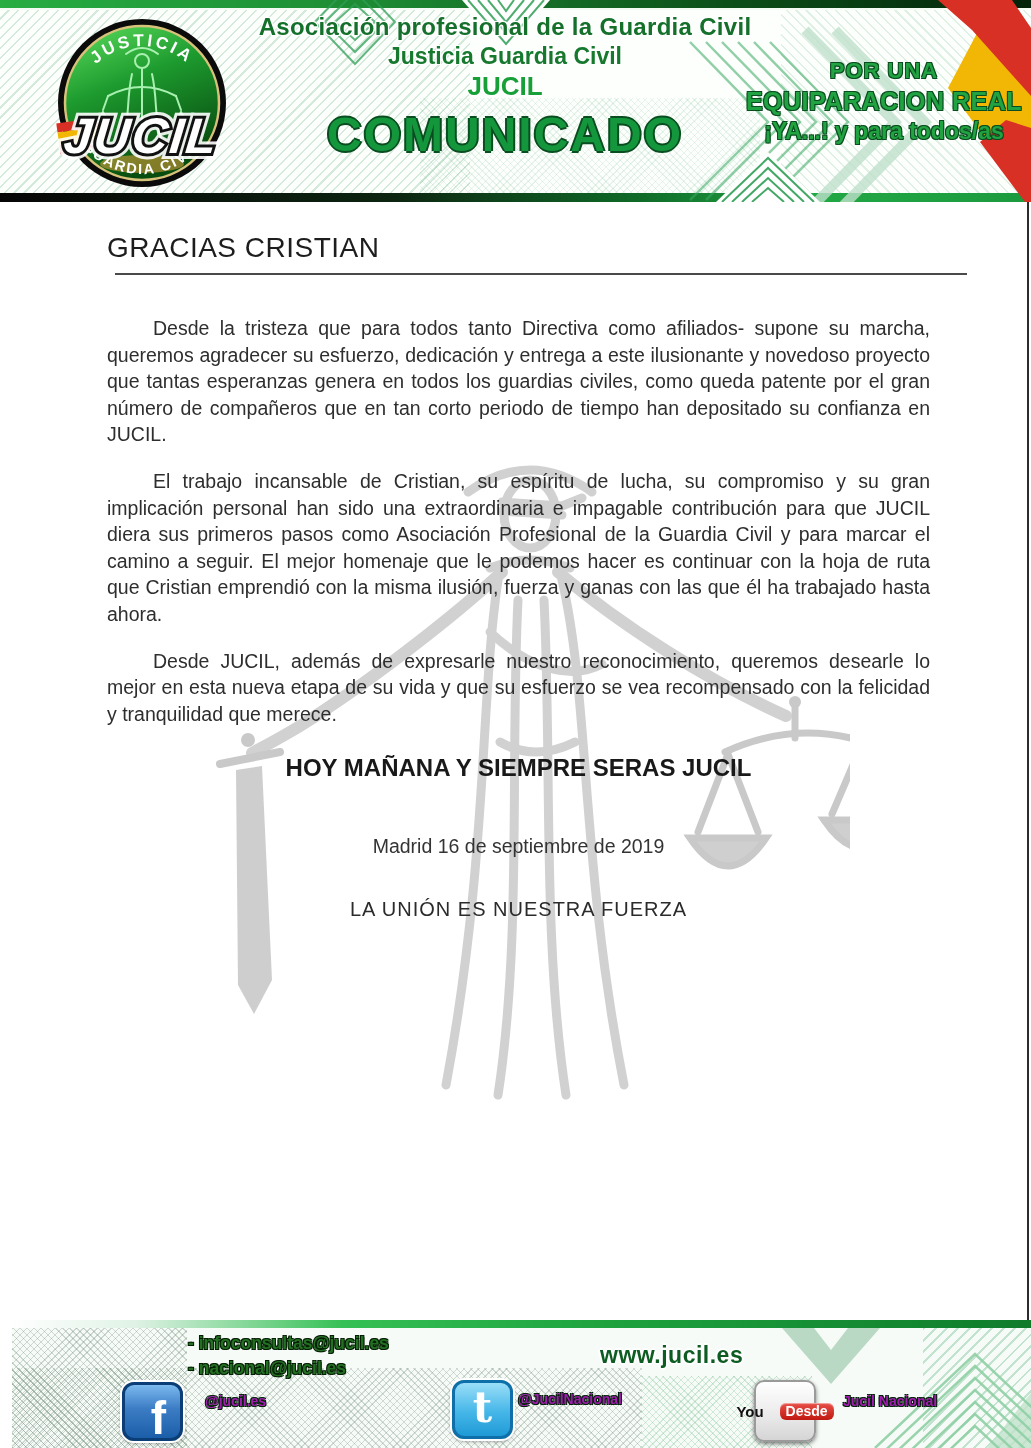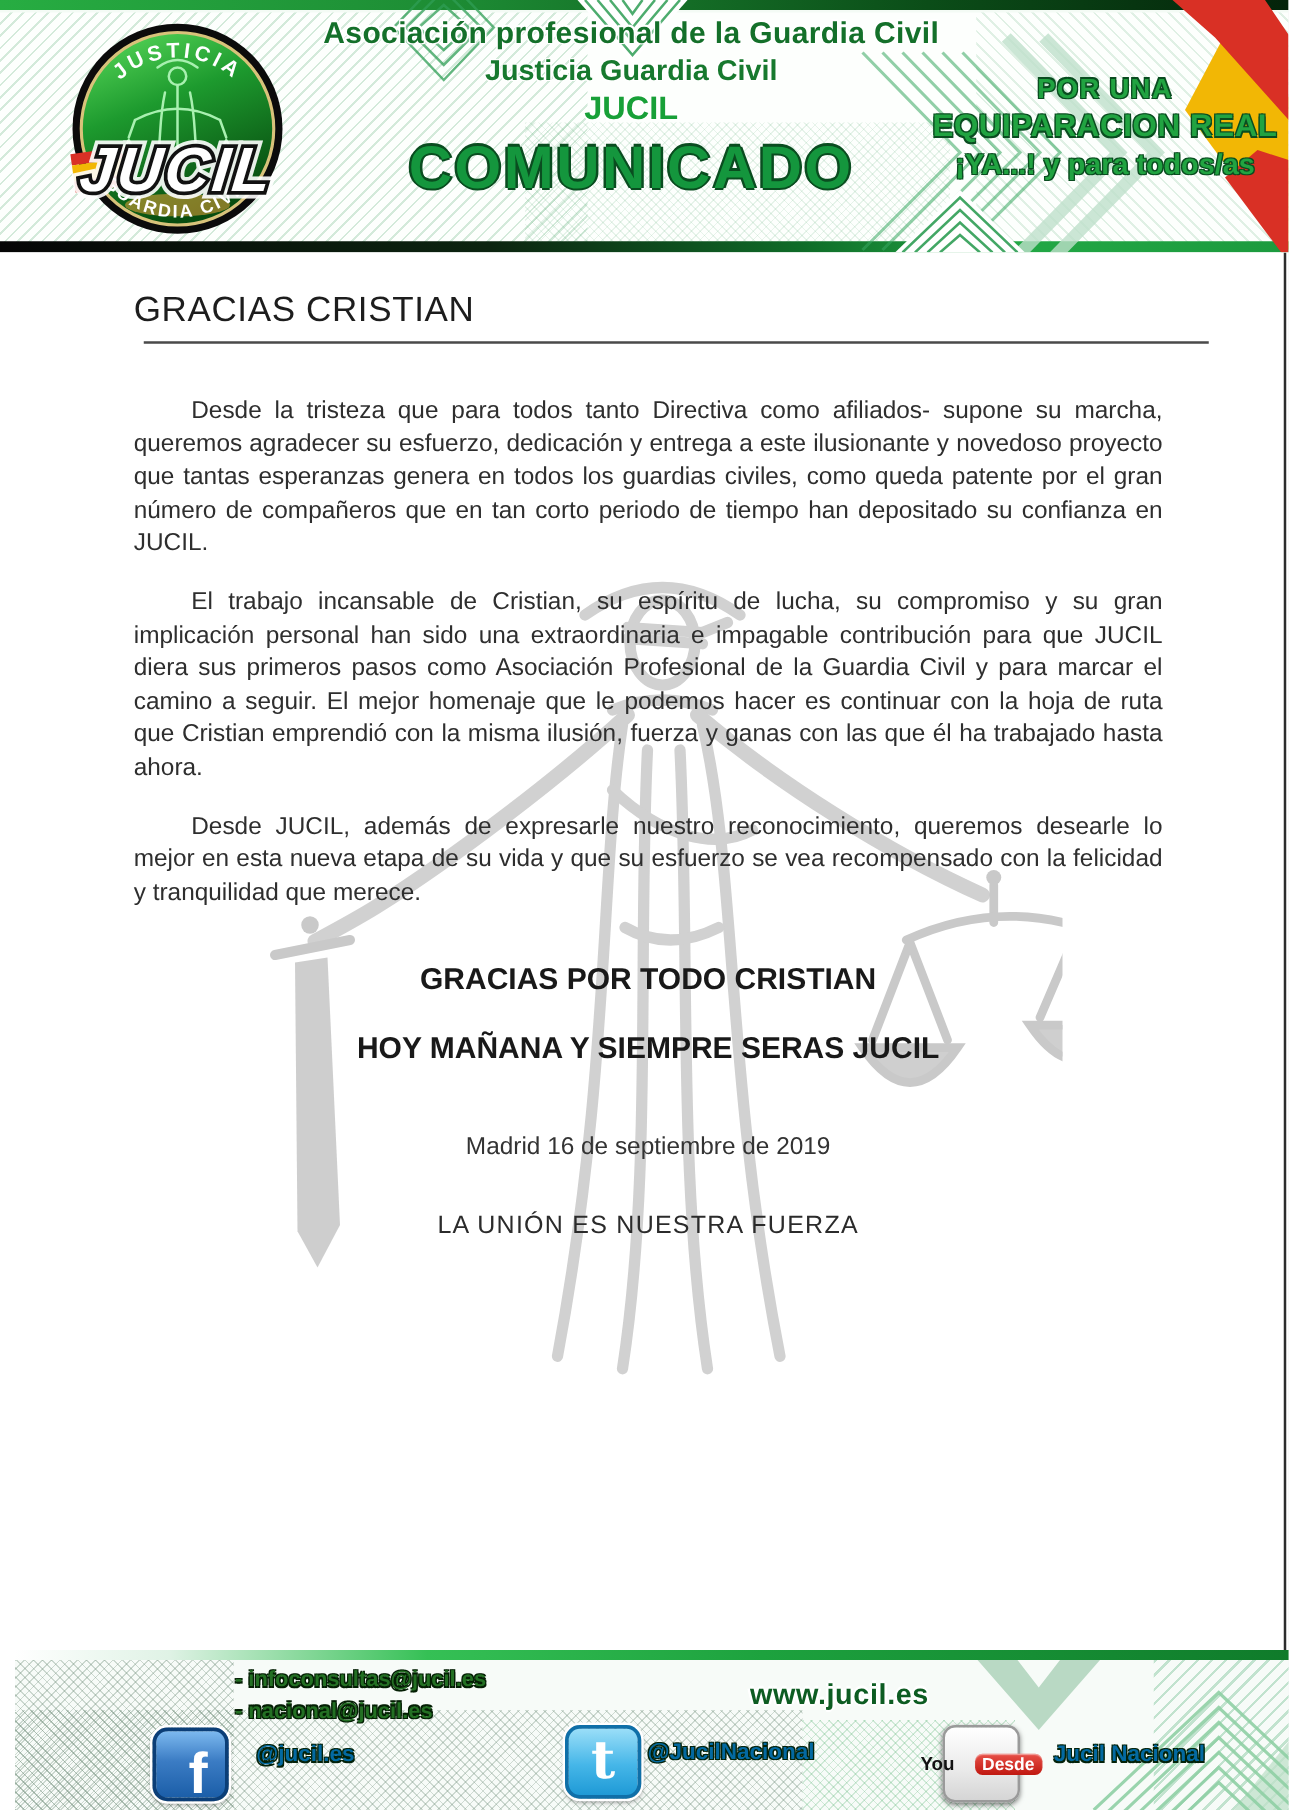--- a/index.html
+++ b/index.html
@@ -71,21 +71,21 @@
   .ftr-hatch-c{position:absolute;left:630px;top:56px;width:170px;height:72px;
     background:repeating-linear-gradient(45deg,rgba(70,170,100,.22) 0 1px,transparent 1px 5px),
                repeating-linear-gradient(135deg,rgba(70,170,100,.22) 0 1px,transparent 1px 5px);}
   .ftr-stripes{position:absolute;right:0;top:8px;width:120px;height:120px;
     background:repeating-linear-gradient(135deg,rgba(70,170,110,.30) 0 2px,transparent 2px 8px);}
   .ftr-decor{position:absolute;top:0;left:0;}
   .ftr-emails{position:absolute;left:176px;top:11px;z-index:5;font-weight:bold;font-size:17.5px;line-height:25px;color:#237023;
     text-shadow:-1px -1px 0 #041f04,1px -1px 0 #041f04,-1px 1px 0 #041f04,1px 1px 0 #041f04;}
   .ftr-web{position:absolute;left:588px;top:22px;z-index:5;font-weight:bold;font-size:23px;color:#0d5c22;letter-spacing:.5px;
     text-shadow:-2px 0 0 #fff,2px 0 0 #fff,0 -2px 0 #fff,0 2px 0 #fff,0 0 5px #fff;}
-  .handle{position:absolute;z-index:5;font-weight:bold;font-size:18px;color:#0369a1;
+  .handle{position:absolute;z-index:5;font-weight:bold;font-size:14px;color:#a21caf;
     text-shadow:-1px -1px 0 #03220a,1px -1px 0 #03220a,-1px 1px 0 #03220a,1px 1px 0 #03220a;}
   .fb-label{left:193px;top:73px;}
   .tw-label{left:506px;top:71px;}
   .yt-label{left:831px;top:73px;}
   .icon{position:absolute;z-index:5;display:flex;align-items:center;justify-content:center;}
   .fb-icon{left:110px;top:62px;width:55px;height:53px;border-radius:12px;
     background:linear-gradient(180deg,#7cb9ef 0%,#3b7cc4 45%,#1b5ea8 100%);
     border:3px solid #0b3e77;box-shadow:0 0 0 2px #ffffff,0 2px 4px rgba(0,0,0,.45);}
   .fb-icon span{font-size:46px;font-weight:bold;color:#fff;transform:translate(6px,6px);}
   .tw-icon{left:440px;top:60px;width:55px;height:53px;border-radius:12px;
@@ -256,21 +256,20 @@
       </g>
     </svg>
     <div class="edge-line"></div>
 
     <div class="doc-inner">
       <h1 class="doc-title">GRACIAS CRISTIAN</h1>
       <hr class="title-rule">
       <p>Desde la tristeza que para todos tanto Directiva como afiliados- supone su marcha, queremos agradecer su esfuerzo, dedicación y entrega a este ilusionante y novedoso proyecto que tantas esperanzas genera en todos los guardias civiles, como queda patente por el gran número de compañeros que en tan corto periodo de tiempo han depositado su confianza en JUCIL.</p>
       <p>El trabajo incansable de Cristian, su espíritu de lucha, su compromiso y su gran implicación personal han sido una extraordinaria e impagable contribución para que JUCIL diera sus primeros pasos como Asociación Profesional de la Guardia Civil y para marcar el camino a seguir. El mejor homenaje que le podemos hacer es continuar con la hoja de ruta que Cristian emprendió con la misma ilusión, fuerza y ganas con las que él ha trabajado hasta ahora.</p>
       <p>Desde JUCIL, además de expresarle nuestro reconocimiento, queremos desearle lo mejor en esta nueva etapa de su vida y que su esfuerzo se vea recompensado con la felicidad y tranquilidad que merece.</p>
-      <div class="emphasis emph1">GRACIAS POR TODO CRISTIAN</div>
       <div class="emphasis emph2">HOY MAÑANA Y SIEMPRE SERAS JUCIL</div>
       <div class="dateline">Madrid 16 de septiembre de 2019</div>
       <div class="closing">LA UNIÓN ES NUESTRA FUERZA</div>
     </div>
   </div>
 
   <div class="footer">
     <div class="ftr-hatch-a"></div>
     <div class="ftr-hatch-b"></div>
     <div class="ftr-hatch-c"></div>

